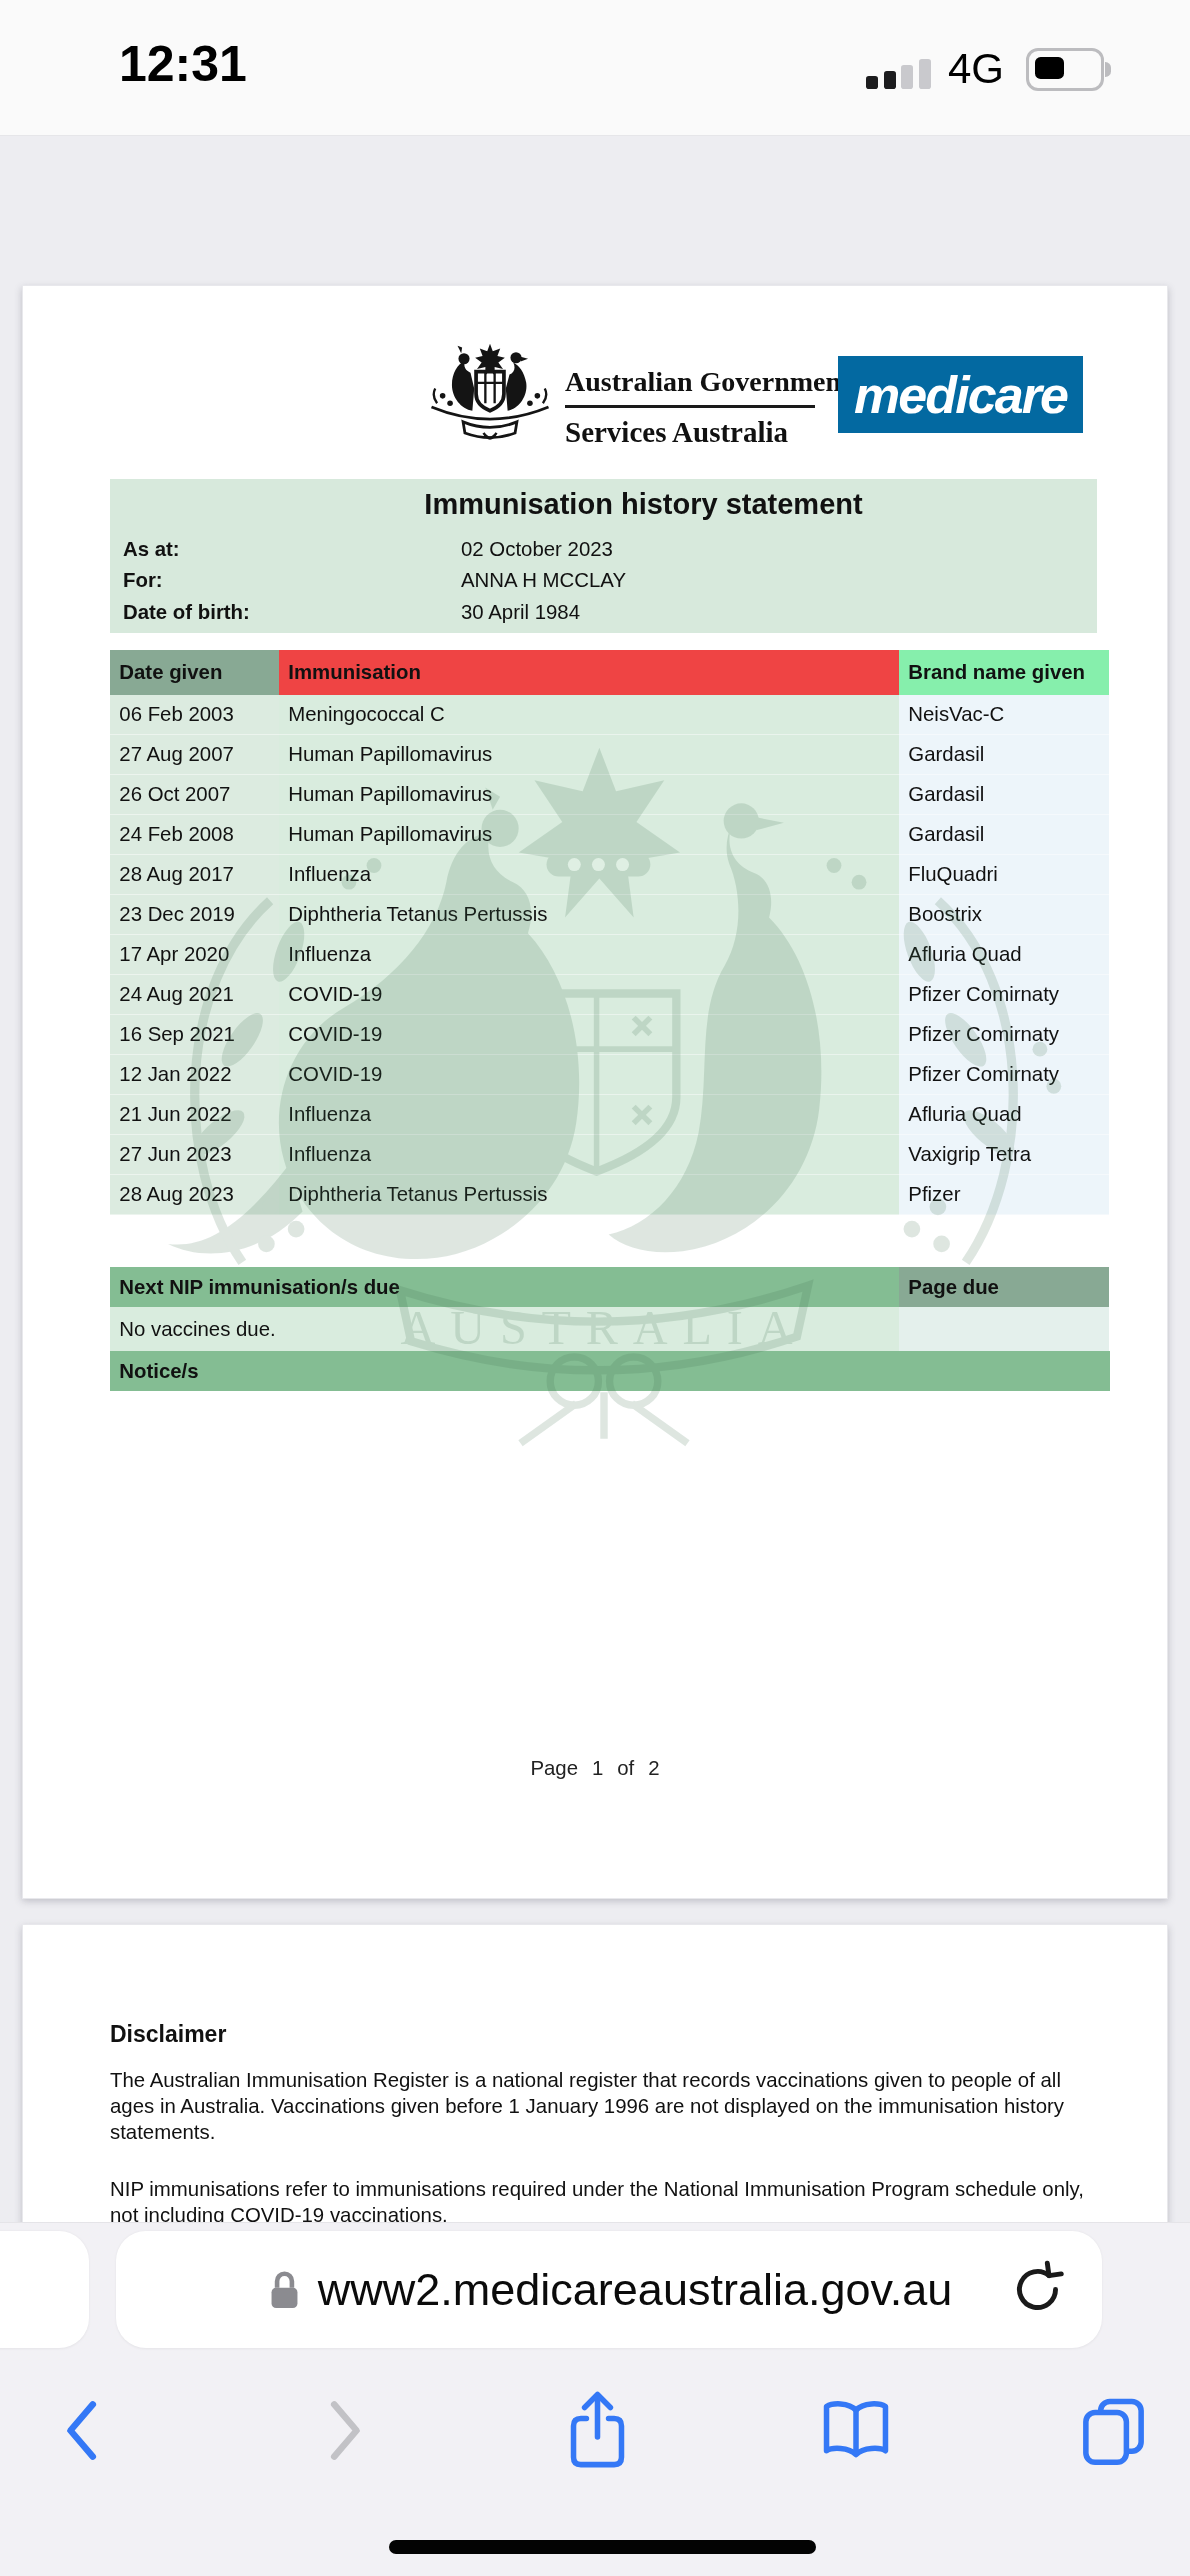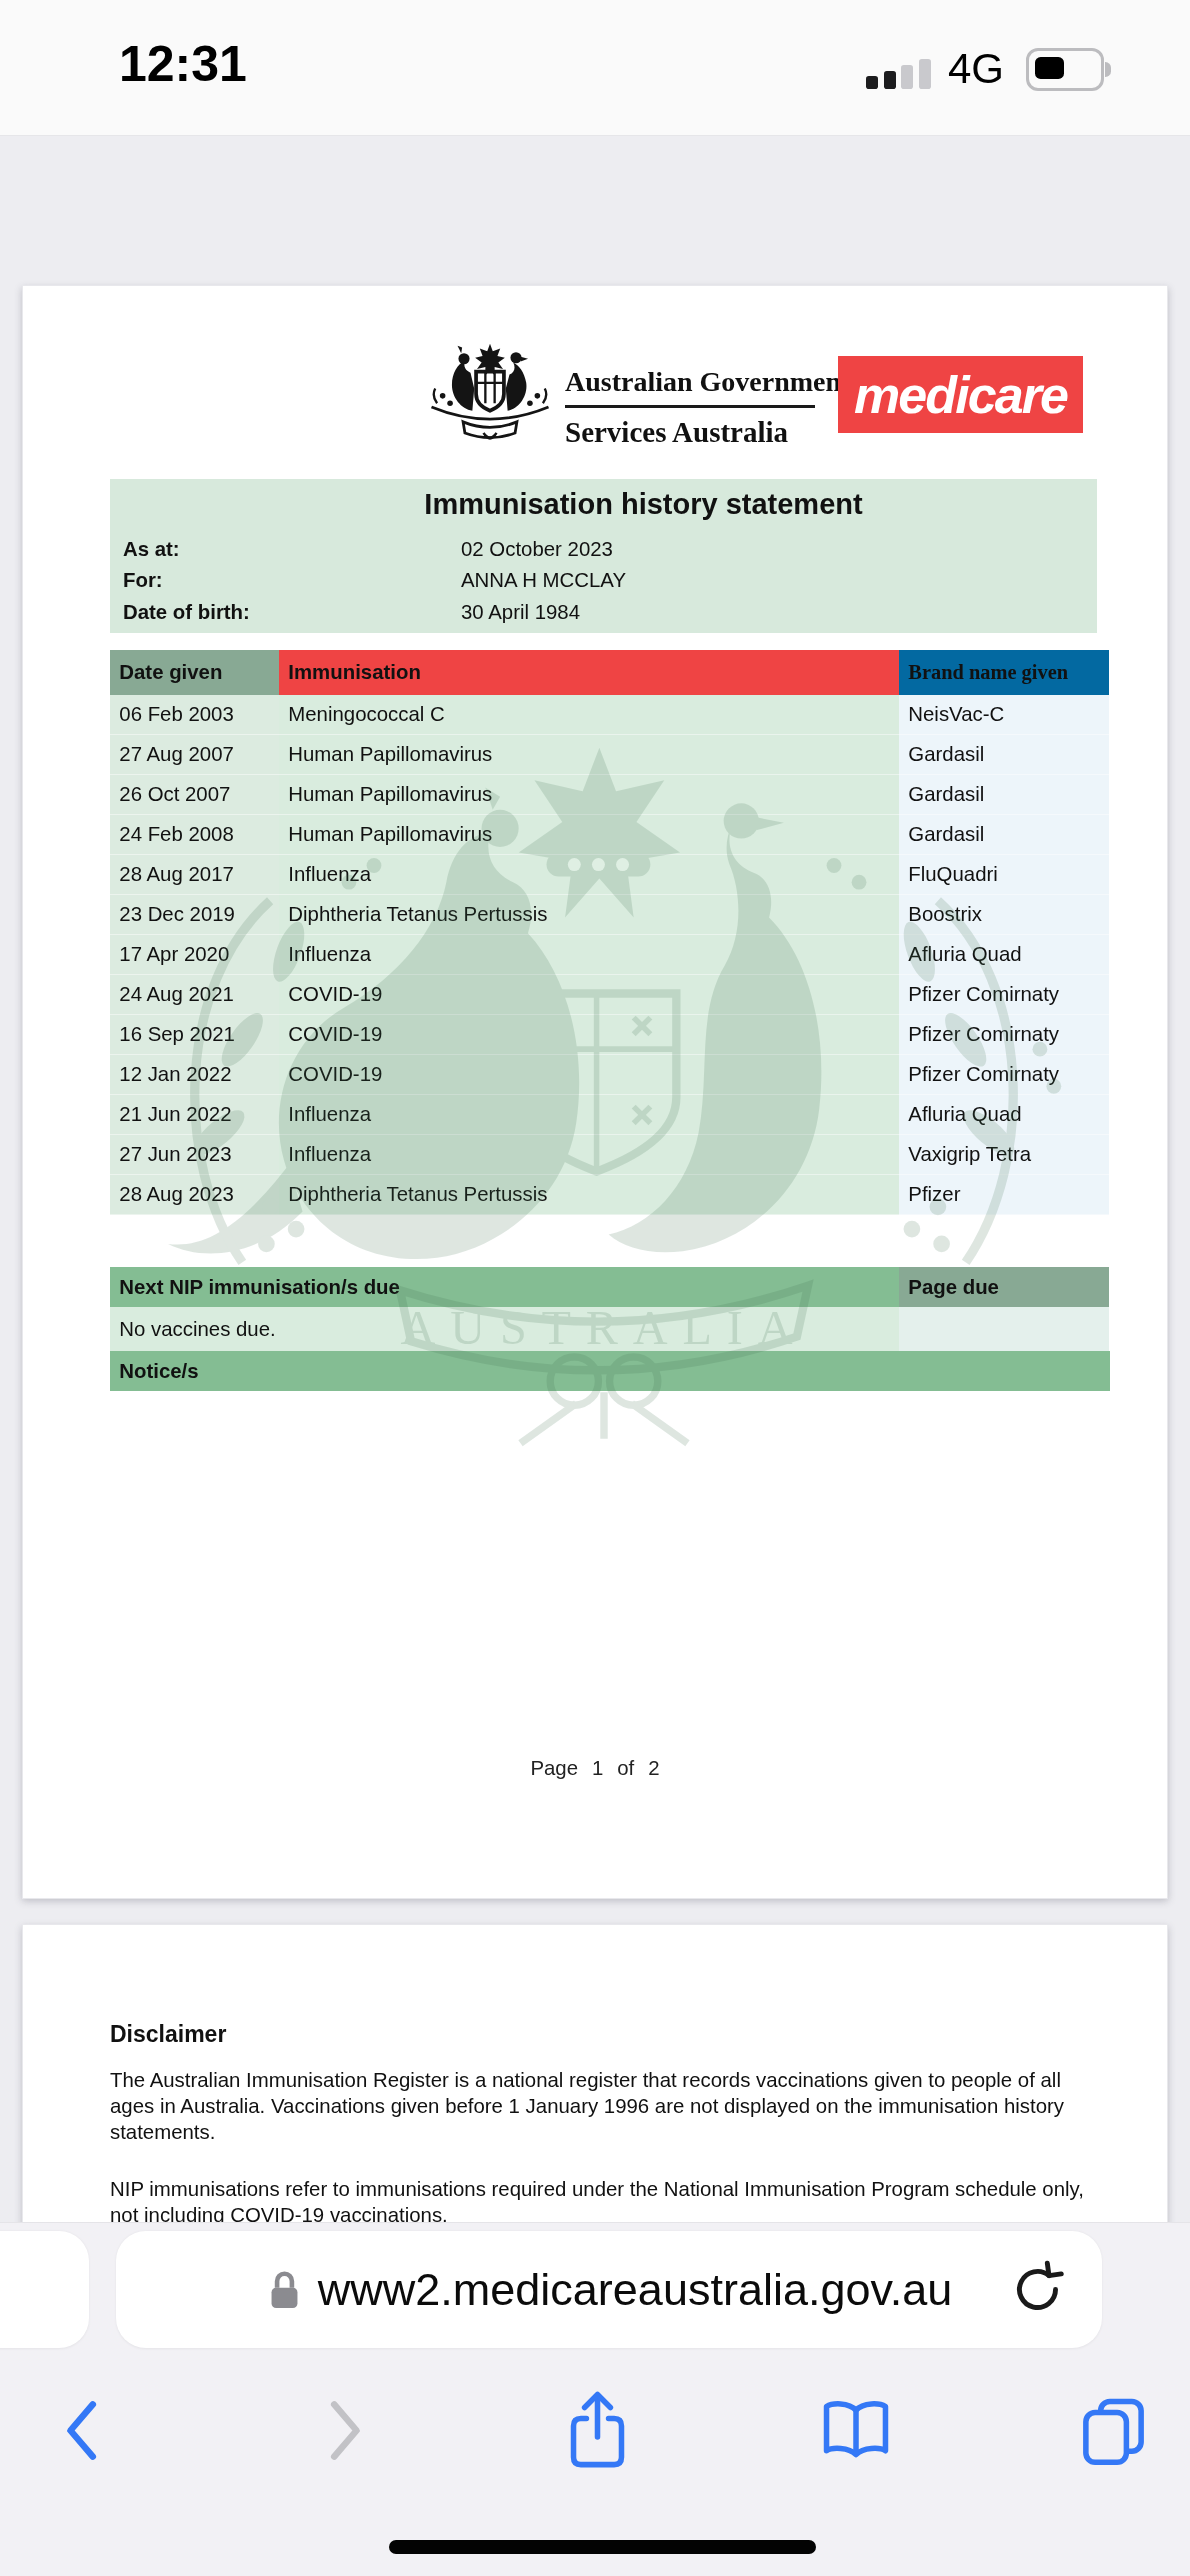--- a/index.html
+++ b/index.html
@@ -29,41 +29,41 @@
   .page1{top:285px;height:1614px;}
   .page2{top:1924px;height:649px;}
 
   
   .arms{position:absolute;left:401px;top:56px;width:132px;height:104px;}
   .gov1{position:absolute;left:542px;top:80px;font-family:"Liberation Serif",serif;
         font-weight:bold;font-size:28px;color:#111;}
   .gov-rule{position:absolute;left:542px;top:119px;width:250px;height:2.8px;background:#1a1a1a;}
   .gov2{position:absolute;left:542px;top:130px;font-family:"Liberation Serif",serif;
         font-weight:bold;font-size:29px;color:#111;}
-  .medicare{position:absolute;left:815px;top:70px;width:245px;height:77px;background:#ef4444;
+  .medicare{position:absolute;left:815px;top:70px;width:245px;height:77px;background:#0369a1;
             color:#fff;display:flex;align-items:center;justify-content:center;
             font-size:52px;font-weight:bold;font-style:italic;letter-spacing:-1.9px;}
 
   
   .stmt{position:absolute;left:87px;top:193px;width:987px;height:154px;background:#d7e9dc;}
   .stmt-title{position:absolute;left:0;top:9.3px;width:100%;text-align:center;
               font-size:29px;font-weight:bold;color:#111;padding-left:40px;}
   .s-row{position:absolute;left:13px;height:28px;display:flex;align-items:center;font-size:20.4px;color:#111;}
   .s-row .lbl{font-weight:bold;}
   .s-row .val{position:absolute;left:338px;white-space:nowrap;}
   .s-r0{top:56px;} .s-r1{top:87px;} .s-r2{top:119px;}
 
   
   .h-table{position:absolute;left:87px;top:364px;width:1000px;}
   .t-head,.t-row{display:grid;grid-template-columns:169px 620px 210px;}
   .t-head{height:45px;}
   .t-row{height:40px;}
   .cell{display:flex;align-items:center;padding-left:9.3px;font-size:20.4px;color:#111;box-sizing:border-box;}
   .t-head .cell{font-weight:bold;}
-  .h-date{background:#88a994;} .h-imm{background:#ef4444;} .h-brand{background:#0369a1;font-family:Liberation Serif, serif;}
+  .h-date{background:#88a994;} .h-imm{background:#ef4444;} .h-brand{background:#86efac;}
   .c-date{background:#dcebe0;border-bottom:0.9px solid rgba(255,255,255,.45);}
   .c-imm{background:#d9ecde;border-bottom:0.9px solid rgba(255,255,255,.45);}
   .c-brand{background:#edf5fa;border-bottom:0.9px solid rgba(255,255,255,.45);}
 
   
   .ndue-head{position:absolute;left:87px;top:981px;width:1000px;height:40px;
              display:grid;grid-template-columns:789px 210px;}
   .nd-left{background:#84bd93;} .nd-right{background:#88a994;}
   .ndue-head .cell{font-weight:bold;}
   .ndue-row{position:absolute;left:87px;top:1021px;width:1000px;height:44px;

